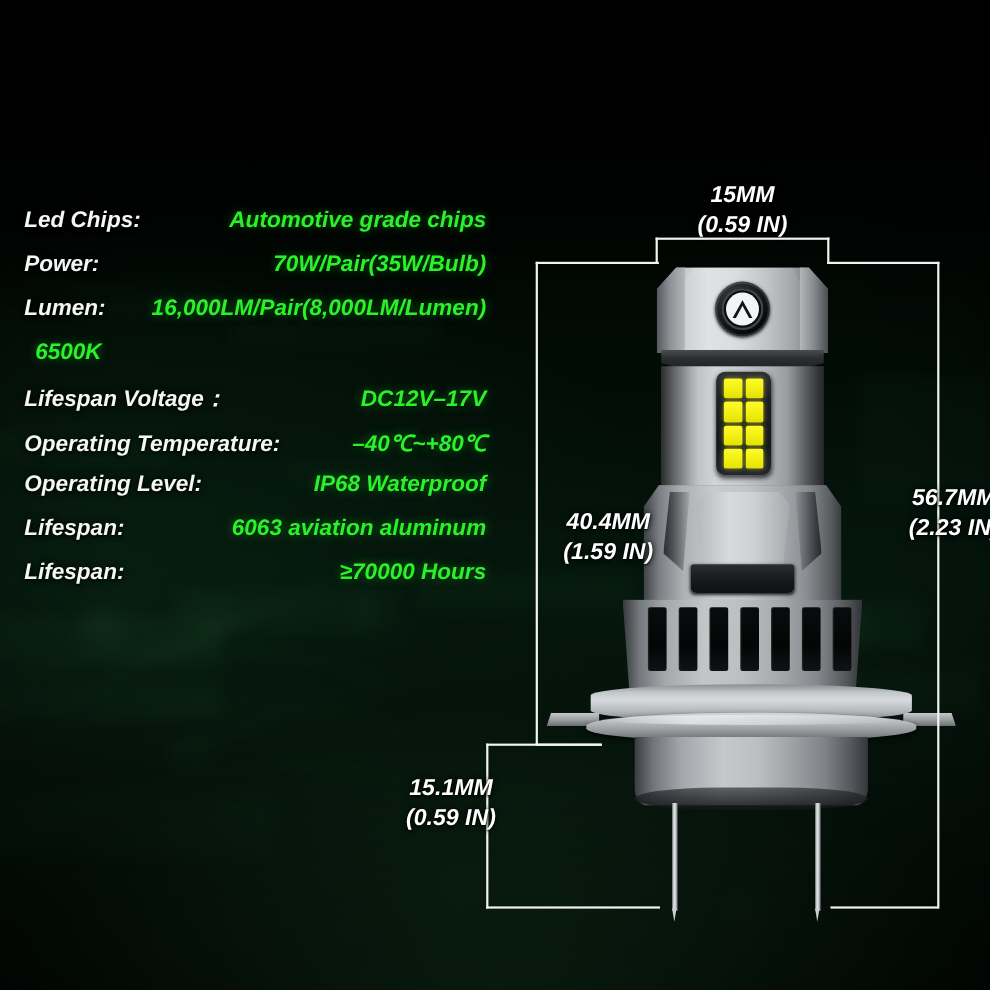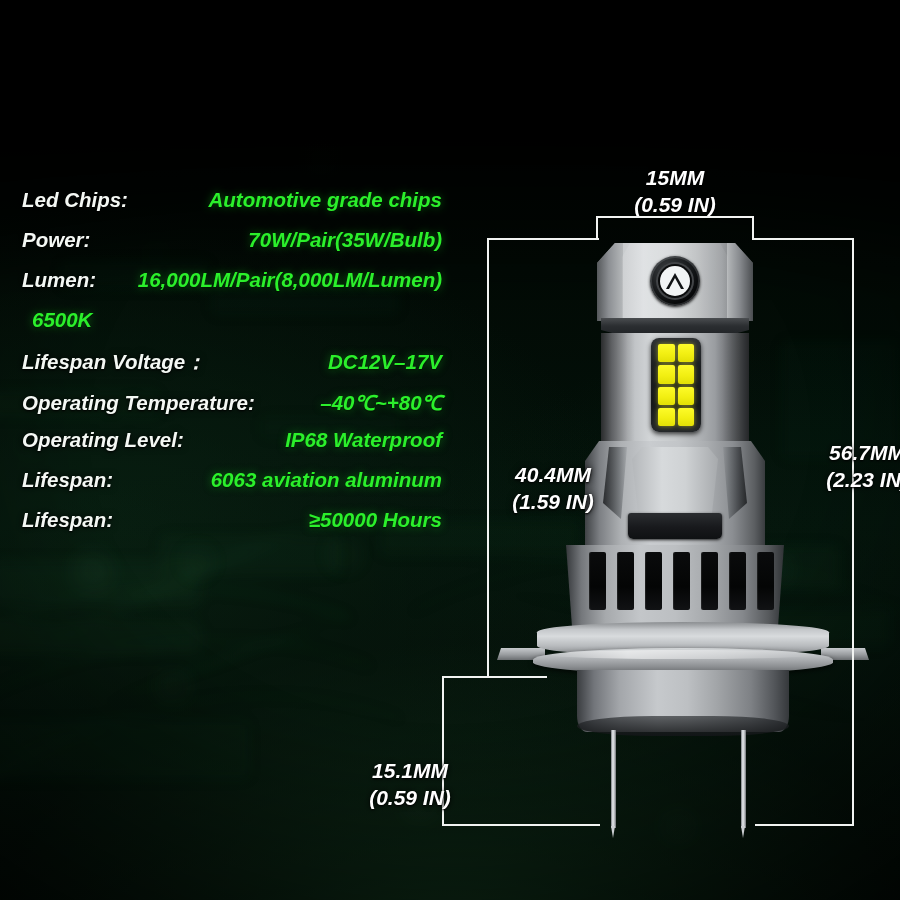--- a/index.html
+++ b/index.html
@@ -337,21 +337,21 @@
   <div class="spec-row">
     <span class="spec-label">Operating Level:</span>
     <span class="spec-value">IP68 Waterproof</span>
   </div>
   <div class="spec-row">
     <span class="spec-label">Lifespan:</span>
     <span class="spec-value">6063 aviation aluminum</span>
   </div>
   <div class="spec-row">
     <span class="spec-label">Lifespan:</span>
-    <span class="spec-value">≥50000 Hours</span>
+    <span class="spec-value">≥70000 Hours</span>
   </div>
 </div>
 
 <div id="bulb">
 
   <div class="head"></div>
   <div class="head-edge-l"></div>
   <div class="head-edge-r"></div>
   <div class="head-face"></div>
 
@@ -427,16 +427,16 @@
 <div class="dim-line dim-v" style="left:852px; top:238px; height:588px;"></div>
 <div class="dim-line dim-h" style="left:755px; top:824px; width:98px;"></div>
 <div class="dim-text" style="left:812px; top:440px; width:110px;">
   <span>56.7MM</span><br>
   <span>(2.23 IN)</span>
 </div>
 
 <div class="dim-line dim-h" style="left:442px; top:676px; width:105px;"></div>
 <div class="dim-line dim-v" style="left:442px; top:676px; height:150px;"></div>
 <div class="dim-line dim-h" style="left:442px; top:824px; width:158px;"></div>
-<div class="dim-text" style="left:340px; top:758px; width:140px;text-align:center;">
+<div class="dim-text" style="left:340px; top:704px; width:140px;text-align:center;">
   <span>15.1MM</span><br>
   <span>(0.59 IN)</span>
 </div>
 
 </body></html>

